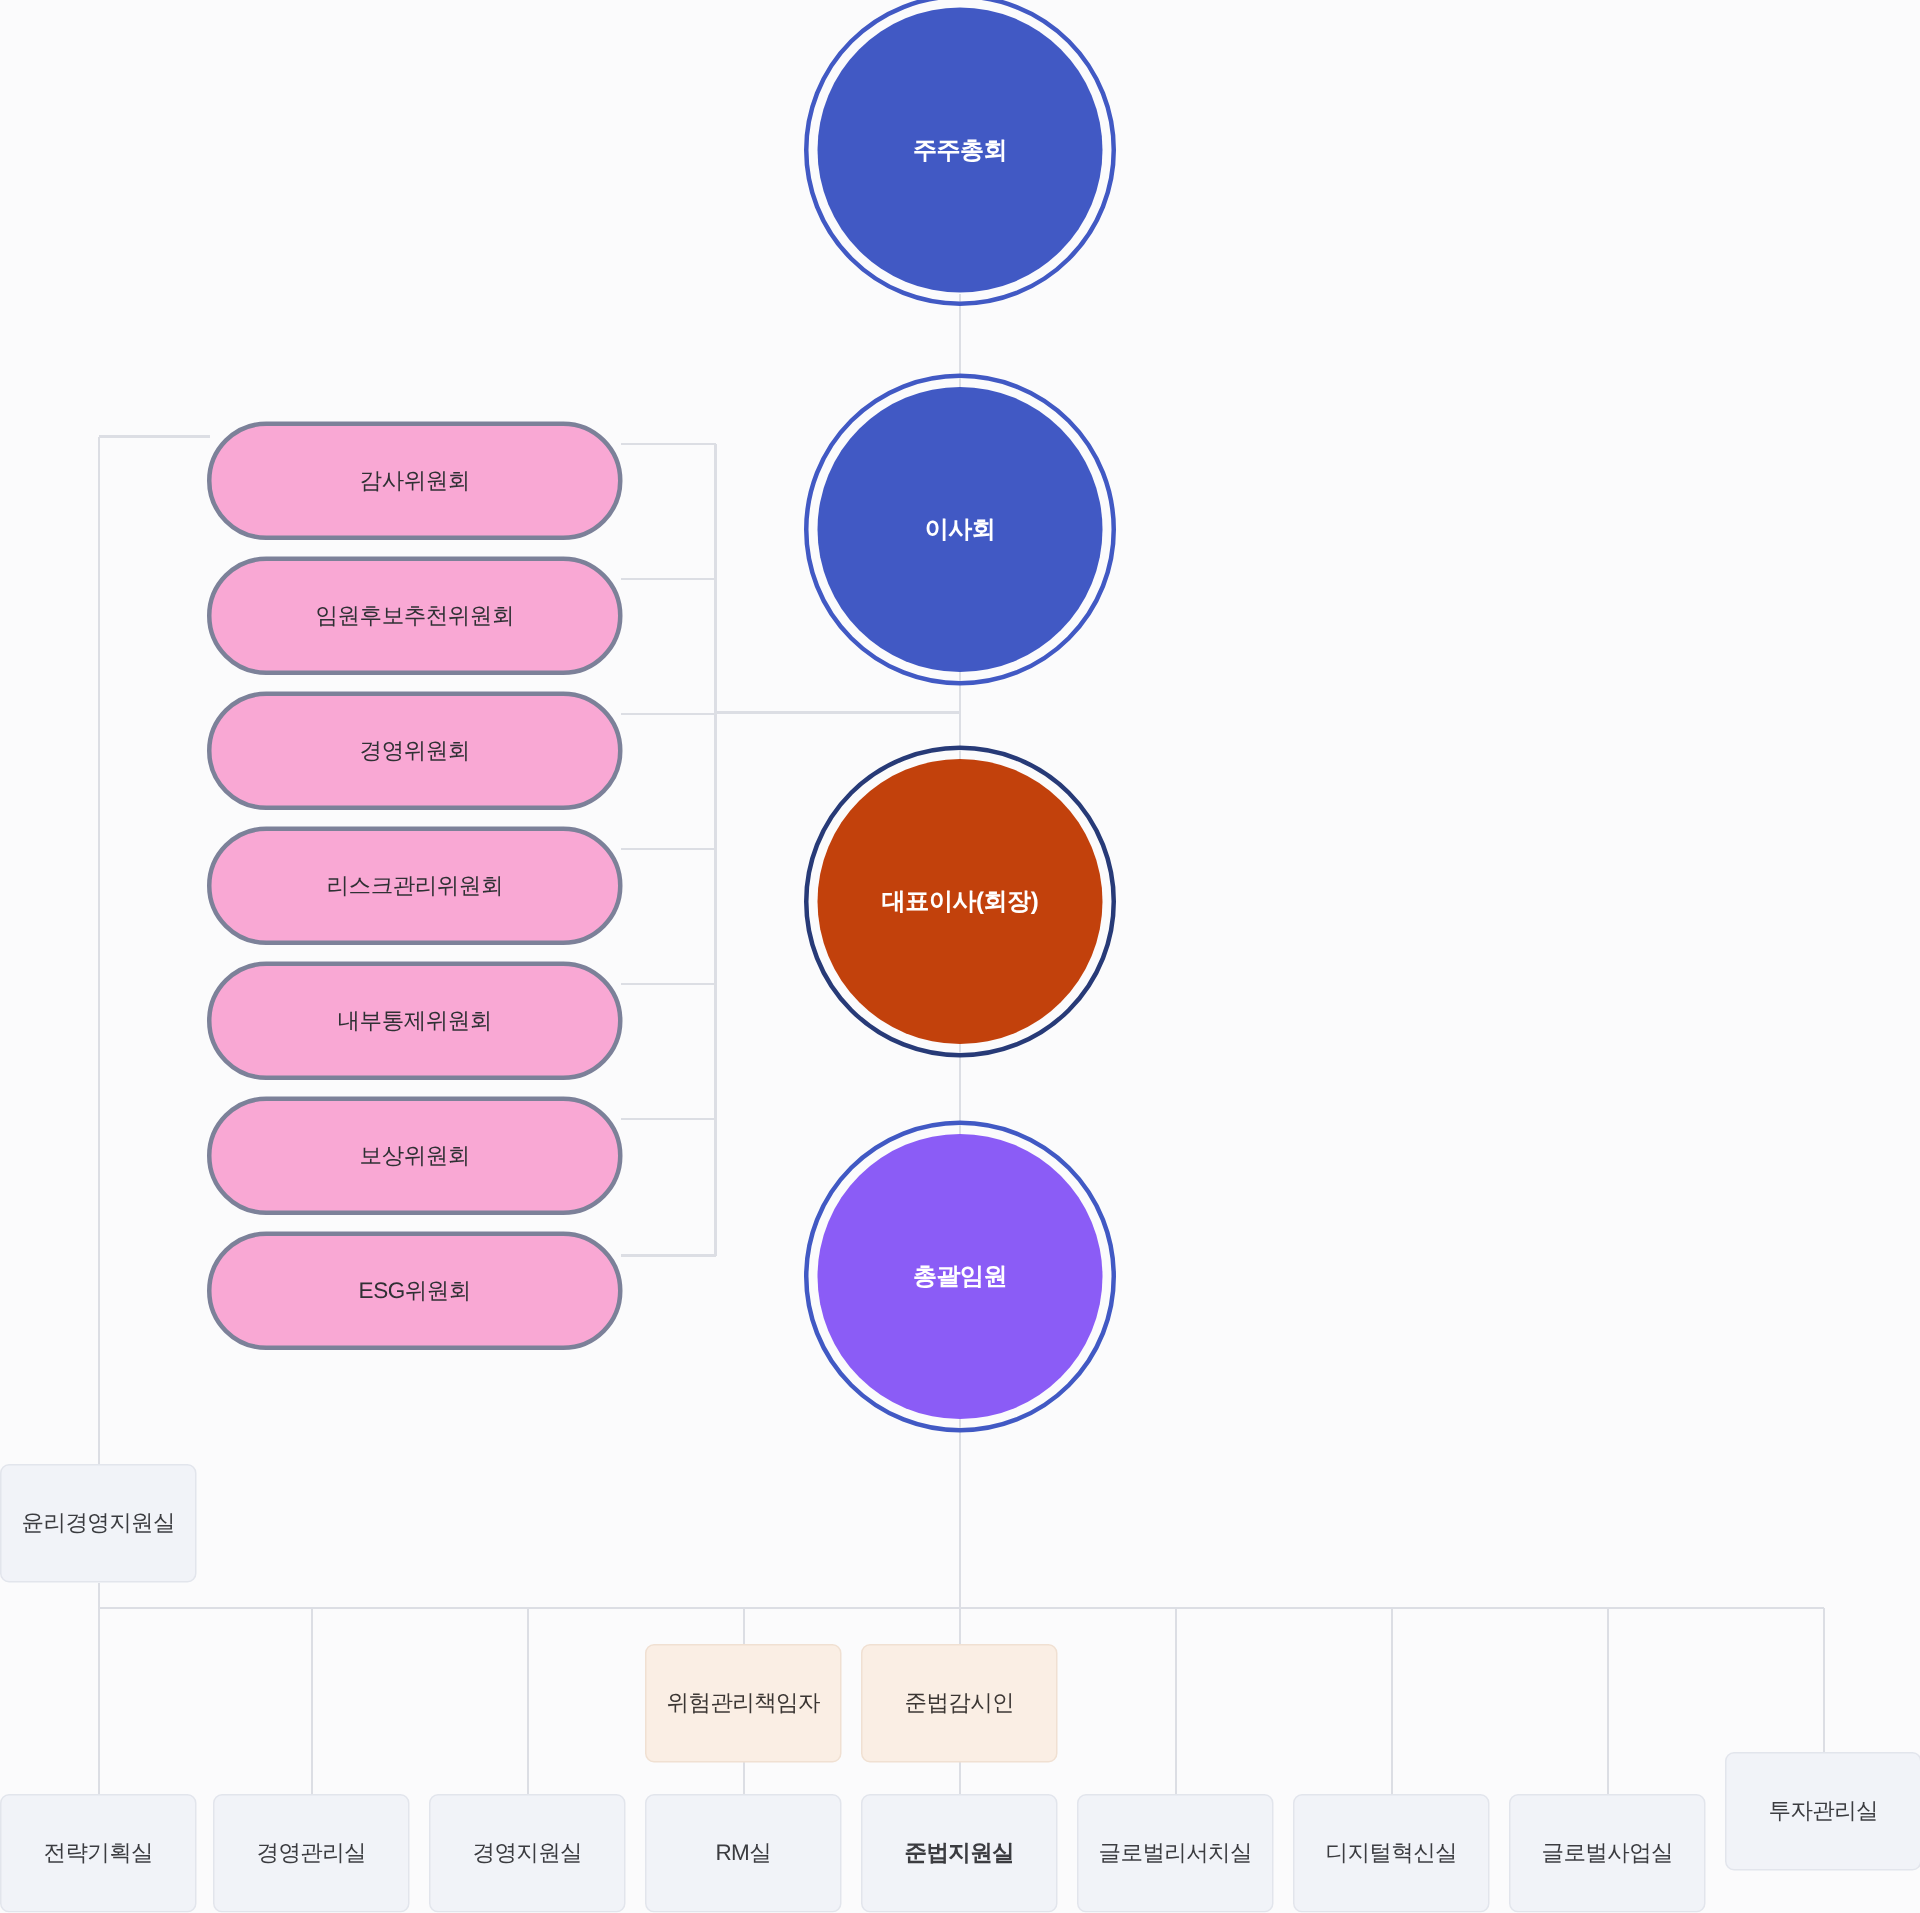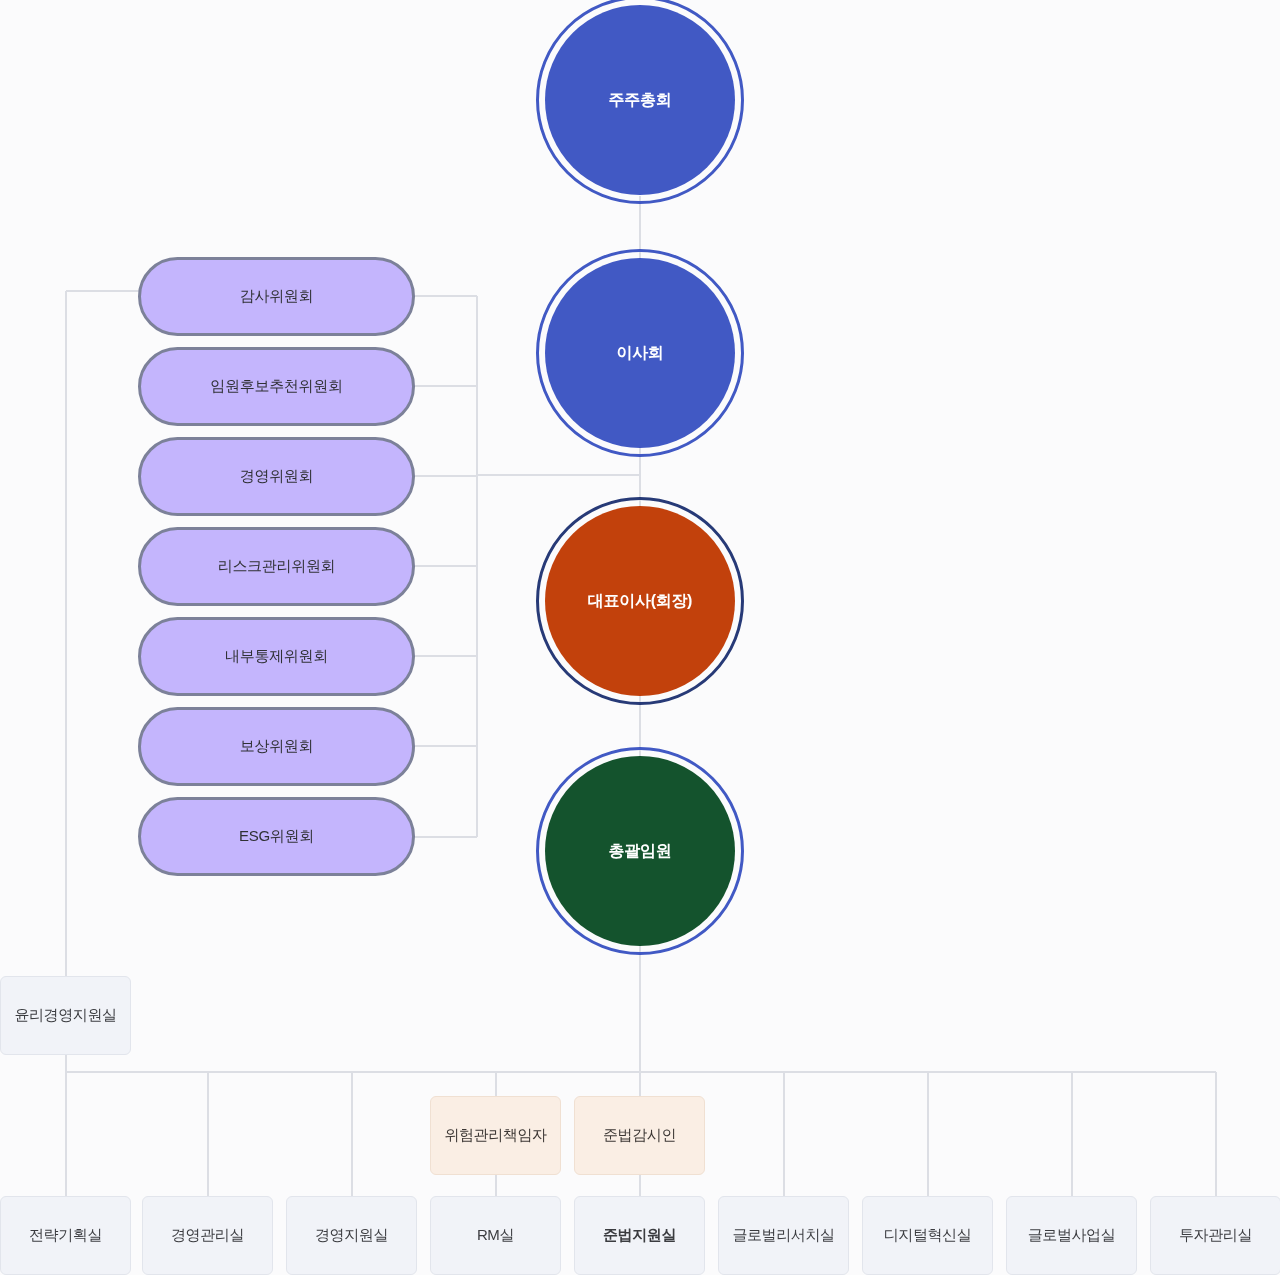--- a/index.html
+++ b/index.html
@@ -60,30 +60,31 @@
     position: relative;
     z-index: 2;
   }
 
   
   .pill {
     position: absolute;
     width: 277px;
     height: 79px;
     border-radius: 40px;
-    background: #c4b5fd;
+    background: #f9a8d4;
     border: 3px solid #7c8199;
     display: flex;
     align-items: center;
     justify-content: center;
     box-sizing: border-box;
     font-size: 15px;
     color: #2f3034;
     letter-spacing: -0.3px;
     z-index: 5;
+    margin-top: 24px;
   }
 
   
   .box {
     position: absolute;
     display: flex;
     align-items: center;
     justify-content: center;
     text-align: center;
     box-sizing: border-box;
@@ -169,21 +170,21 @@
   <div class="circle-node" style="left:545px; top:258px; width:190px; height:190px; background:#4159c4;">
     <span class="ring" style="border-color:#4159c4;"></span>
     <span class="label">이사회</span>
   </div>
 
   <div class="circle-node" style="left:545px; top:506px; width:190px; height:190px; background:#c2410c;">
     <span class="ring" style="border-color:#273a77;"></span>
     <span class="label">대표이사(회장)</span>
   </div>
 
-  <div class="circle-node" style="left:545px; top:756px; width:190px; height:190px; background:#14532d;">
+  <div class="circle-node" style="left:545px; top:756px; width:190px; height:190px; background:#8b5cf6;">
     <span class="ring" style="border-color:#4159c4;"></span>
     <span class="label">총괄임원</span>
   </div>
 
   <div class="pill" style="left:138px; top:257px;">
     <span>감사위원회</span>
   </div>
   <div class="pill" style="left:138px; top:347px;">
     <span>임원후보추천위원회</span>
   </div>
@@ -231,17 +232,17 @@
   </div>
   <div class="box gray dept-box" style="left:718px; top:1196px;">
     <span>글로벌리서치실</span>
   </div>
   <div class="box gray dept-box" style="left:862px; top:1196px;">
     <span>디지털혁신실</span>
   </div>
   <div class="box gray dept-box" style="left:1006px; top:1196px;">
     <span>글로벌사업실</span>
   </div>
-  <div class="box gray dept-box" style="left:1150px; top:1196px;">
+  <div class="box gray dept-box" style="left:1150px; top:1168px;">
     <span>투자관리실</span>
   </div>
 
 </div>
 
 </body></html>

